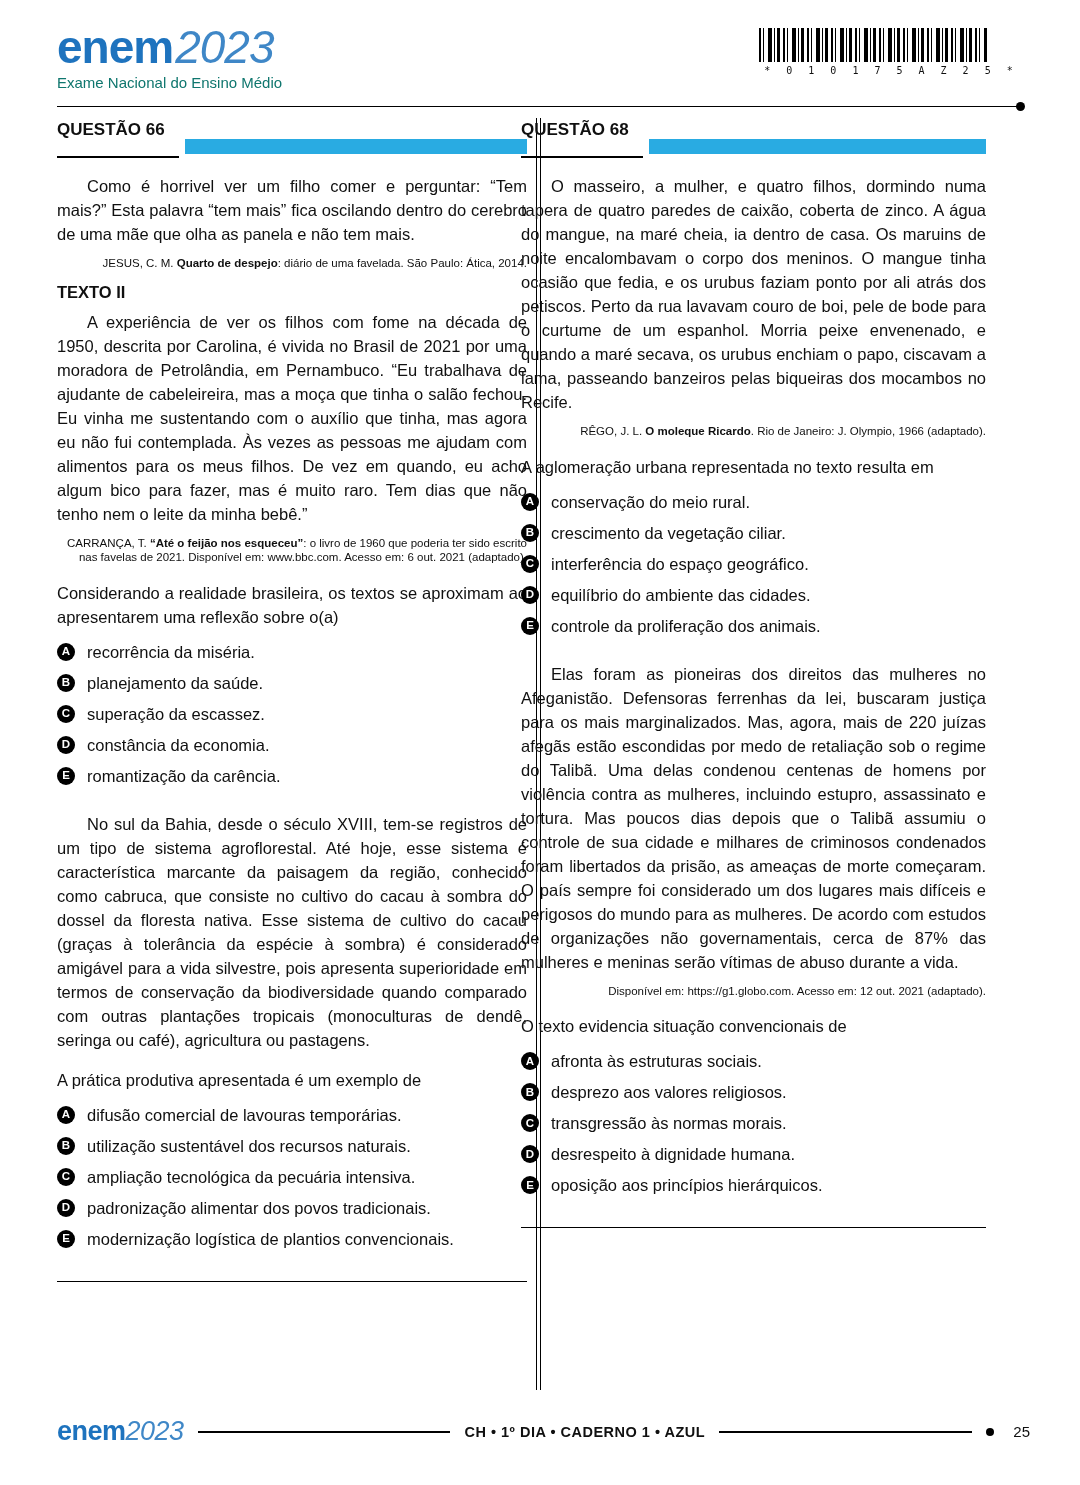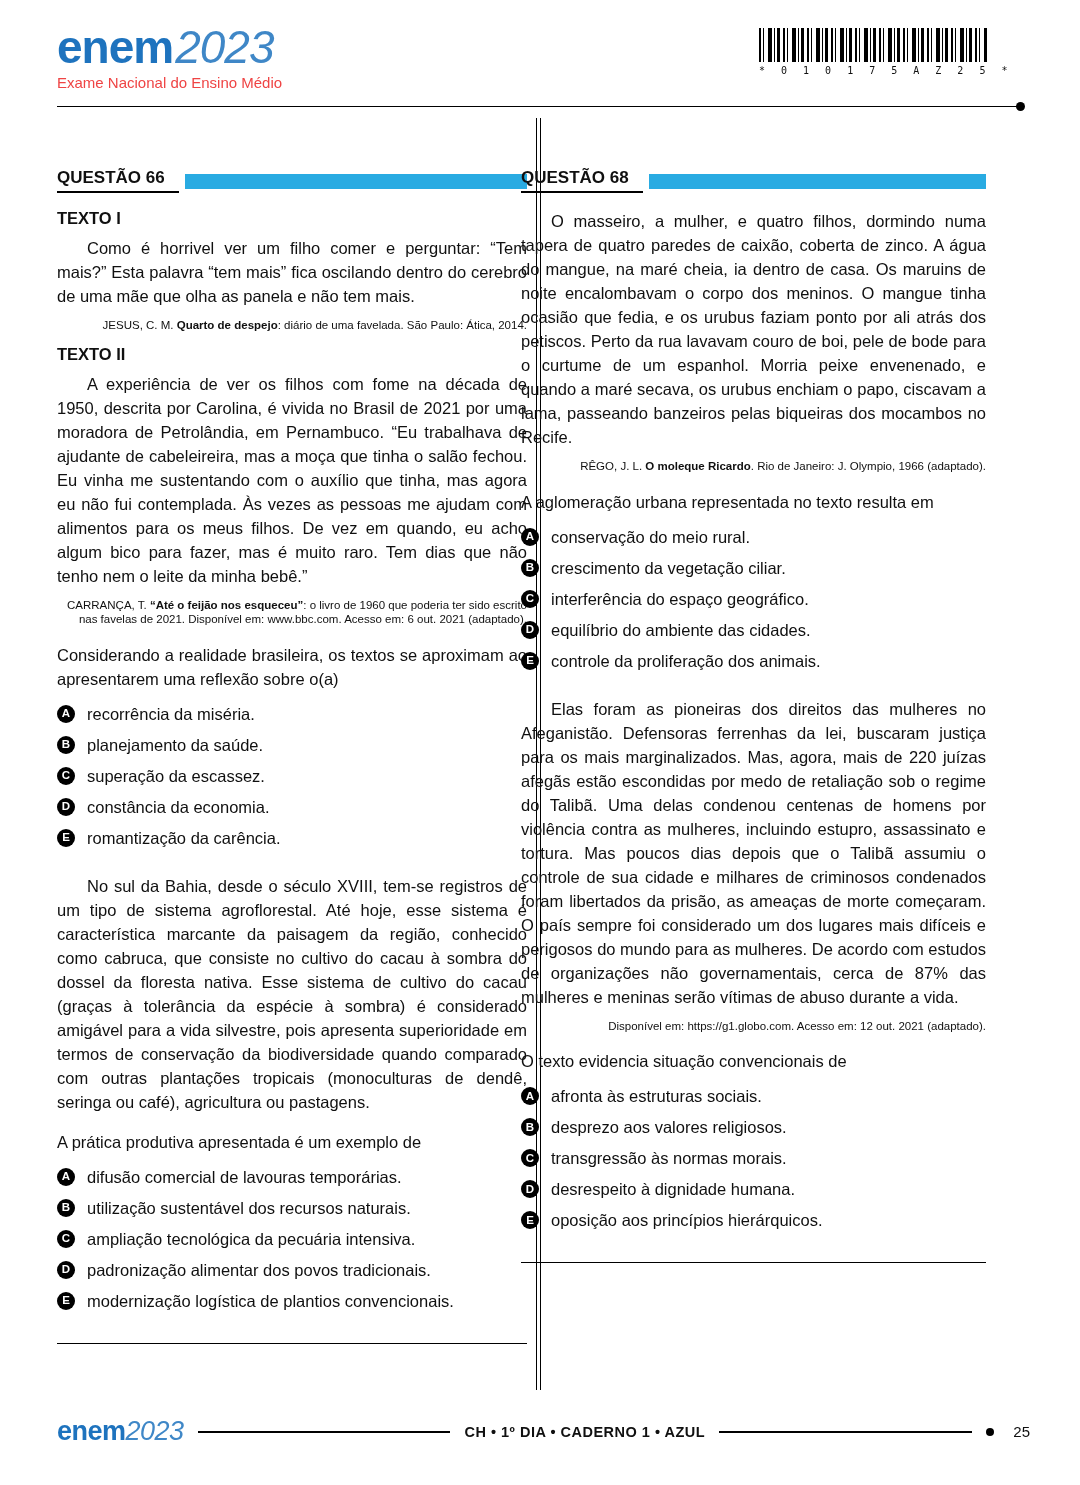--- a/index.html
+++ b/index.html
@@ -10,41 +10,41 @@
   html,body{margin:0;padding:0;}
   body{
     width:1080px;height:1485px;position:relative;background:#fff;color:#101010;
     font-family:"Liberation Sans", sans-serif;overflow:hidden;
   }
   
   .page-header{position:absolute;left:57px;top:24px;right:57px;display:flex;justify-content:space-between;align-items:flex-start;}
   .logo{font-size:46px;line-height:46px;color:var(--brand);letter-spacing:-1px;}
   .logo .logo-enem{font-weight:bold;}
   .logo .logo-year{font-style:italic;font-weight:300;margin-left:2px;opacity:.85;}
-  .subtitle{font-size:15px;color:#ef4444;margin-top:4px;}
-  .barcode-block{width:264px;text-align:left;margin-top:4px;}
+  .subtitle{font-size:15px;color:#0f766e;margin-top:4px;}
+  .barcode-block{width:264px;text-align:center;margin-top:4px;}
   .barcode-bars{width:228px;height:34px;
     background:repeating-linear-gradient(90deg,
       #000 0px,#000 2px,#fff 2px,#fff 4px,
       #000 4px,#000 5px,#fff 5px,#fff 9px,
       #000 9px,#000 13px,#fff 13px,#fff 15px,
       #000 15px,#000 16px,#fff 16px,#fff 18px,
       #000 18px,#000 21px,#fff 21px,#fff 24px);}
   .barcode-text{font-family:"DejaVu Sans Mono",monospace;font-size:10px;letter-spacing:5px;margin-top:3px;white-space:nowrap;}
   .top-rule{position:absolute;left:57px;right:62px;top:106px;border-top:1.5px solid #000;}
   .top-rule .rule-dot{position:absolute;right:-7px;top:-5px;width:9px;height:9px;border-radius:50%;background:#000;}
   
   .col{position:absolute;top:120px;width:470px;}
   .col-left{left:57px;}
   .col-right{left:521px;width:465px;}
   .col-divider{position:absolute;left:536px;top:118px;height:1272px;width:5px;border-left:1.5px solid #000;border-right:1.5px solid #000;}
   
   .question{margin-bottom:24px;}
   .q-header{display:flex;align-items:flex-end;margin-bottom:16px;}
-  .q-title{font-size:17px;font-weight:bold;border-bottom:2px solid #000;padding:0 14px 3px 0;white-space:nowrap;margin-top:48px;}
+  .q-title{font-size:17px;font-weight:bold;border-bottom:2px solid #000;padding:0 14px 16px 0;white-space:nowrap;}
   .q-bar{flex:1;height:15px;background:var(--accent);margin:0 0 4px 6px;}
   .text-label{font-size:16.5px;font-weight:bold;margin:12px 0 8px;}
   .body-text{font-size:16.5px;line-height:24px;text-align:justify;text-indent:30px;margin:0 0 3px;}
   .citation{font-size:11.5px;line-height:14.5px;text-align:right;margin:10px 0 4px;}
   .stem{font-size:16.5px;line-height:24px;text-align:justify;margin:16px 0 12px;}
   .options{list-style:none;margin:0;padding:0;}
   .option{display:flex;gap:12px;align-items:flex-start;margin-bottom:8px;font-size:16.5px;line-height:23px;}
   .opt-circle{flex:0 0 18px;width:18px;height:18px;border-radius:50%;background:#000;color:#fff;
     display:flex;align-items:center;justify-content:center;font-size:11.5px;font-weight:bold;margin-top:2px;}
   .end-rule{border-top:1.5px solid #000;margin-top:30px;}
@@ -77,21 +77,20 @@
     <span class="rule-dot"></span>
   </div>
 
 <section class="col col-left">
 
   <article class="question">
     <div class="q-header">
       <span class="q-title">QUESTÃO 66</span>
       <span class="q-bar"></span>
     </div>
-    <div class="text-label">TEXTO I</div>
     <p class="body-text">Como é horrivel ver um filho comer e perguntar: “Tem mais?” Esta palavra “tem mais” fica oscilando dentro do cerebro de uma mãe que olha as panela e não tem mais.</p>
     <p class="citation"><span>JESUS, C. M. </span><b>Quarto de despejo</b><span>: diário de uma favelada. São Paulo: Ática, 2014.</span></p>
     <div class="text-label">TEXTO II</div>
     <p class="body-text">A experiência de ver os filhos com fome na década de 1950, descrita por Carolina, é vivida no Brasil de 2021 por uma moradora de Petrolândia, em Pernambuco. “Eu trabalhava de ajudante de cabeleireira, mas a moça que tinha o salão fechou. Eu vinha me sustentando com o auxílio que tinha, mas agora eu não fui contemplada. Às vezes as pessoas me ajudam com alimentos para os meus filhos. De vez em quando, eu acho algum bico para fazer, mas é muito raro. Tem dias que não tenho nem o leite da minha bebê.”</p>
     <p class="citation"><span>CARRANÇA, T. </span><b>“Até o feijão nos esqueceu”</b><span>: o livro de 1960 que poderia ter sido escrito nas favelas de 2021. Disponível em: www.bbc.com. Acesso em: 6 out. 2021 (adaptado).</span></p>
     <p class="stem">Considerando a realidade brasileira, os textos se aproximam ao apresentarem uma reflexão sobre o(a)</p>
     <ul class="options">
       <li class="option">
           <span class="opt-circle">A</span>
           <span class="opt-text">recorrência da miséria.</span>

